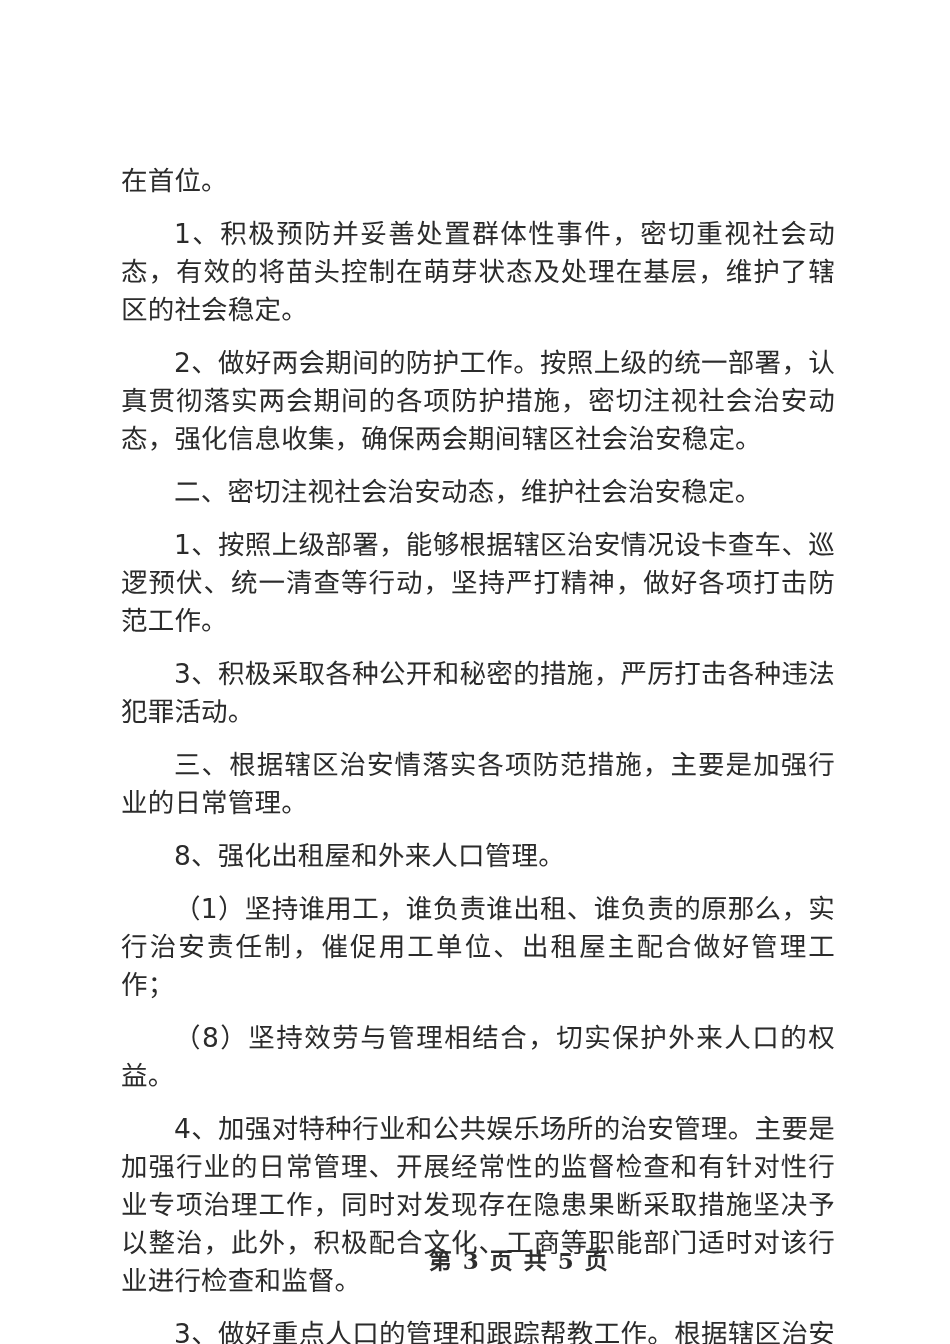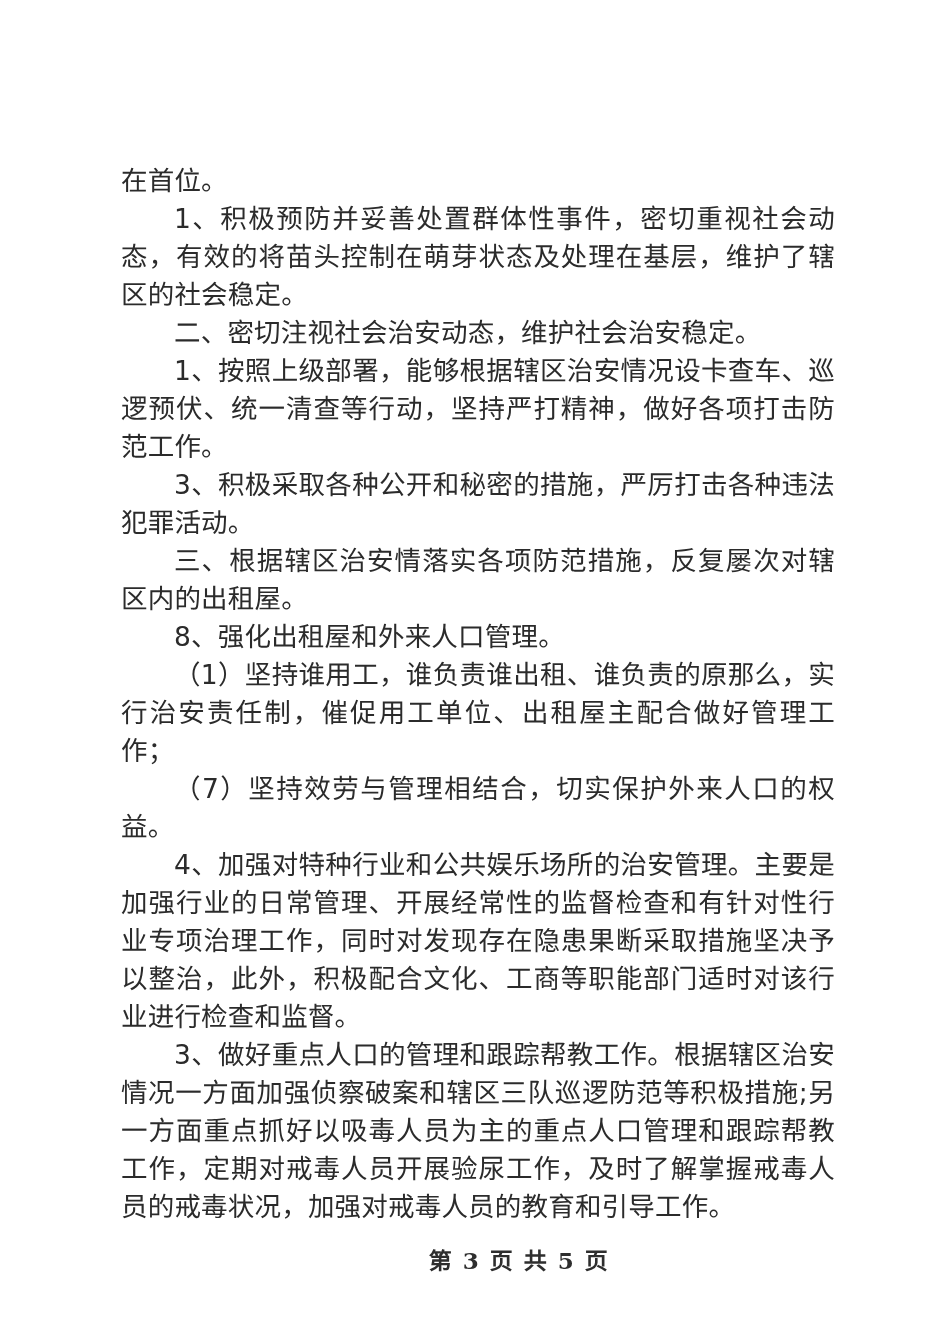--- a/index.html
+++ b/index.html
@@ -40,20 +40,21 @@
   }
 
   
   .para.continuation {
     text-indent: 0;
   }
 
   
   .para.indent {
     text-indent: 2em;
+    margin-top: 15px;
   }
 
   
   .page-footer {
     position: absolute;
     left: 0;
     top: 1246px;
     width: 950px;
     text-align: center;
     padding-left: 44px;
@@ -70,27 +71,28 @@
   }
 </style>
 </head>
 <body>
 
 <div class="page">
 
   <div class="doc-body">
     <p class="para continuation">在首位。</p>
     <p class="para indent">1、积极预防并妥善处置群体性事件，密切重视社会动态，有效的将苗头控制在萌芽状态及处理在基层，维护了辖区的社会稳定。</p>
+    <p class="para indent">2、做好两会期间的防护工作。按照上级的统一部署，认真贯彻落实两会期间的各项防护措施，密切注视社会治安动态，强化信息收集，确保两会期间辖区社会治安稳定。</p>
     <p class="para indent">二、密切注视社会治安动态，维护社会治安稳定。</p>
     <p class="para indent">1、按照上级部署，能够根据辖区治安情况设卡查车、巡逻预伏、统一清查等行动，坚持严打精神，做好各项打击防范工作。</p>
     <p class="para indent">3、积极采取各种公开和秘密的措施，严厉打击各种违法犯罪活动。</p>
-    <p class="para indent">三、根据辖区治安情落实各项防范措施，反复屡次对辖区内的出租屋。</p>
+    <p class="para indent">三、根据辖区治安情落实各项防范措施，主要是加强行业的日常管理。</p>
     <p class="para indent">8、强化出租屋和外来人口管理。</p>
     <p class="para indent">（1）坚持谁用工，谁负责谁出租、谁负责的原那么，实行治安责任制，催促用工单位、出租屋主配合做好管理工作；</p>
-    <p class="para indent">（7）坚持效劳与管理相结合，切实保护外来人口的权益。</p>
+    <p class="para indent">（8）坚持效劳与管理相结合，切实保护外来人口的权益。</p>
     <p class="para indent">4、加强对特种行业和公共娱乐场所的治安管理。主要是加强行业的日常管理、开展经常性的监督检查和有针对性行业专项治理工作，同时对发现存在隐患果断采取措施坚决予以整治，此外，积极配合文化、工商等职能部门适时对该行业进行检查和监督。</p>
     <p class="para indent">3、做好重点人口的管理和跟踪帮教工作。根据辖区治安情况一方面加强侦察破案和辖区三队巡逻防范等积极措施;另一方面重点抓好以吸毒人员为主的重点人口管理和跟踪帮教工作，定期对戒毒人员开展验尿工作，及时了解掌握戒毒人员的戒毒状况，加强对戒毒人员的教育和引导工作。</p>
   </div>
 
   <div class="page-footer">
     <span class="footer-text">第 3 页  共 5 页</span>
   </div>
 
 </div>
 

